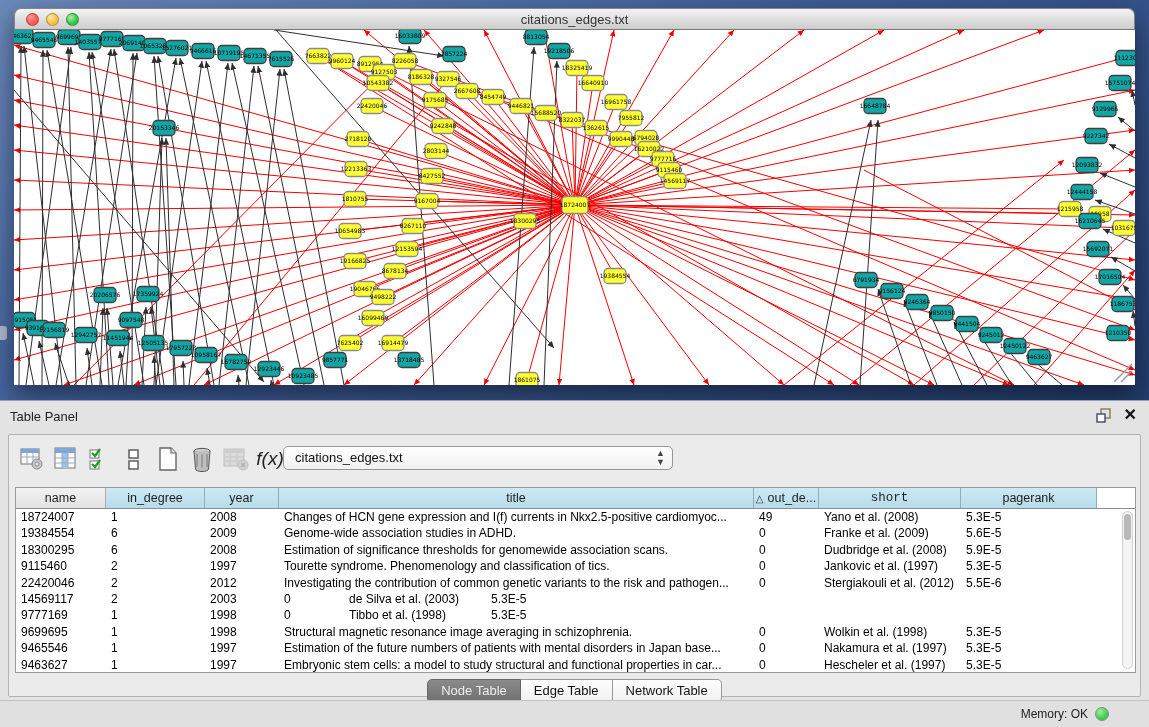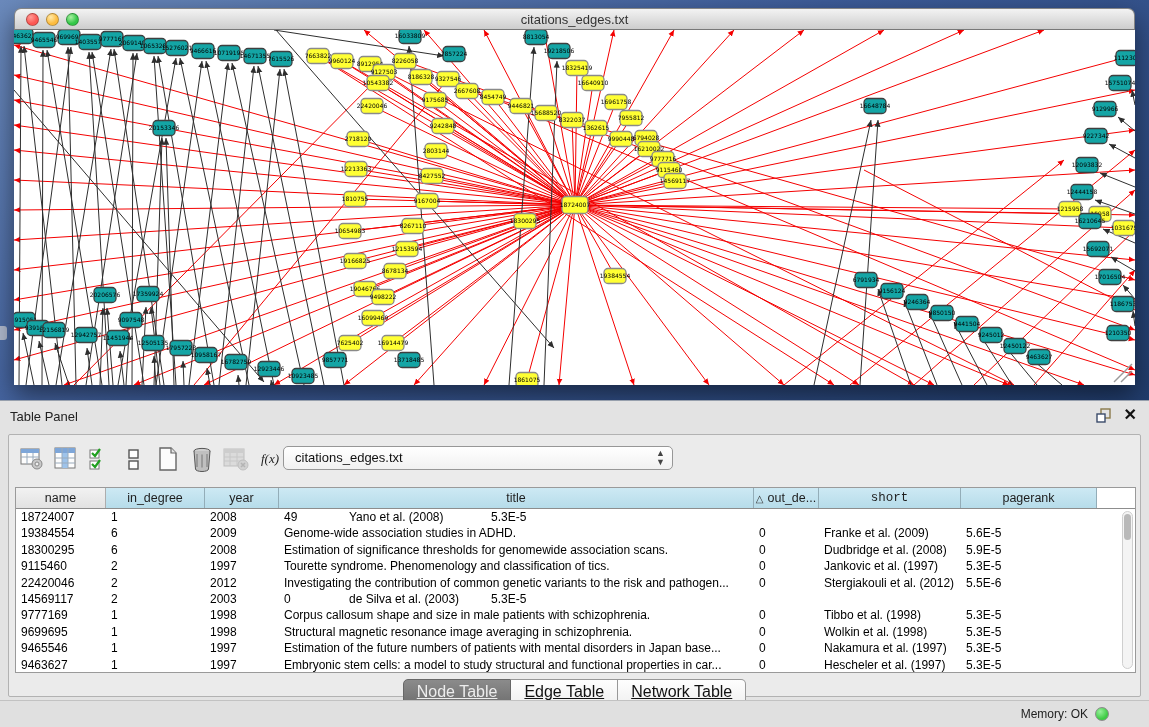--- a/index.html
+++ b/index.html
@@ -42,21 +42,21 @@
   .tp-header { height:30px; display:flex; align-items:center; padding-left:10px; font-size:13px; color:#222; }
   .tp-hicons { position:absolute; right:12px; top:6px; display:flex; gap:12px; align-items:center; }
   .float-ic svg { display:block; }
   .close-ic { font-size:16px; font-weight:bold; color:#111; line-height:16px; }
   .tp-inner {
     position:absolute; left:8px; top:33px; width:1133px; height:263px;
     background:#ebebeb; border:1px solid #b2b2b2; border-radius:2px;
   }
   .toolbar { position:absolute; left:8px; top:6px; height:36px; display:flex; align-items:center; gap:4px; }
   .tool-btn { width:30px; height:30px; display:flex; align-items:center; justify-content:center; }
-  .fx-label { font-style:italic; font-family:Liberation Serif, serif; font-size:13px; color:#222; padding:0 4px; }
+  .fx-label { font-style:italic; font-family:Liberation Sans, sans-serif; font-size:19px; color:#222; padding:0 4px; }
   .net-select {
     position:absolute; left:274px; top:11px; width:390px; height:24px;
     background:linear-gradient(#ffffff,#f1f1f1); border:1px solid #979797; border-radius:5px;
     font-size:13px; color:#111; line-height:22px; padding-left:11px;
   }
   .sel-arrows { position:absolute; right:7px; top:2px; font-size:9px; color:#444; line-height:9px; text-align:center; }
   .sel-arrows div { height:9px; }
 
   .grid { position:absolute; left:6px; top:52px; width:1121px; height:186px; background:#ffffff; border:1px solid #9a9a9a; overflow:hidden; }
   .ghead { display:flex; height:21px; border-bottom:1px solid #8d8d8d; }
@@ -70,22 +70,22 @@
   .grow { display:flex; height:16.4px; }
   .gcell { font-size:12px; color:#000; padding:1px 0 0 5px; white-space:nowrap; overflow:hidden; flex:none; }
   .vscroll {
     position:absolute; right:2px; top:23px; width:11px; height:158px;
     background:#f4f4f4; border:1px solid #cfcfcf; border-radius:6px;
   }
   .vthumb { position:absolute; left:1px; top:2px; width:7px; height:26px; background:#b9b9b9; border-radius:4px; }
 
   .tabs { position:absolute; left:0; right:0; top:244px; display:flex; justify-content:center; }
   .tab {
-    font-size:16px; padding:3px 13px 4px; background:linear-gradient(#fefefe,#f0f0f0);
-    border:1px solid #989898; border-left-width:0; color:#111;text-decoration:underline;
+    font-size:13px; padding:3px 13px 4px; background:linear-gradient(#fefefe,#f0f0f0);
+    border:1px solid #989898; border-left-width:0; color:#111;
   }
   .tab.first { border-left-width:1px; border-radius:5px 0 0 5px; }
   .tab.last  { border-radius:0 5px 5px 0; }
   .tab.sel   { background:linear-gradient(#8b8b8b,#6f6f6f); color:#ededed; border-color:#676767; }
 
   .statusbar {
     position:absolute; left:0; top:700px; width:1149px; height:27px;
     background:#e0e0e0; border-top:1px solid #c2c2c2;
     display:flex; align-items:center; justify-content:flex-end; padding-right:40px; gap:7px;
   }
@@ -596,20 +596,21 @@
           <div class="hcell" style="width: 475px;">title</div>
           <div class="hcell" style="width: 65px;"><span class="sortg">△</span>out_de...</div>
           <div class="hcell" style="width: 142px; font-family: Liberation Mono, monospace;">short</div>
           <div class="hcell" style="width: 136px;">pagerank</div>
         </div>
       <div id="gbody">
           <div class="grow">
             <div class="gcell" style="width: 90px;">18724007</div>
             <div class="gcell" style="width: 99px;">1</div>
             <div class="gcell" style="width: 74px;">2008</div>
+            <div class="gcell" style="width: 475px;">Changes of HCN gene expression and I(f) currents in Nkx2.5-positive cardiomyoc...</div>
             <div class="gcell" style="width: 65px;">49</div>
             <div class="gcell" style="width: 142px;">Yano et al. (2008)</div>
             <div class="gcell" style="width: 136px;">5.3E-5</div>
           </div>
           <div class="grow">
             <div class="gcell" style="width: 90px;">19384554</div>
             <div class="gcell" style="width: 99px;">6</div>
             <div class="gcell" style="width: 74px;">2009</div>
             <div class="gcell" style="width: 475px;">Genome-wide association studies in ADHD.</div>
             <div class="gcell" style="width: 65px;">0</div>
@@ -648,21 +649,20 @@
             <div class="gcell" style="width: 99px;">2</div>
             <div class="gcell" style="width: 74px;">2003</div>
             <div class="gcell" style="width: 65px;">0</div>
             <div class="gcell" style="width: 142px;">de Silva et al. (2003)</div>
             <div class="gcell" style="width: 136px;">5.3E-5</div>
           </div>
           <div class="grow">
             <div class="gcell" style="width: 90px;">9777169</div>
             <div class="gcell" style="width: 99px;">1</div>
             <div class="gcell" style="width: 74px;">1998</div>
-            <div class="gcell" style="width: 475px;">Corpus callosum shape and size in male patients with schizophrenia.</div>
             <div class="gcell" style="width: 65px;">0</div>
             <div class="gcell" style="width: 142px;">Tibbo et al. (1998)</div>
             <div class="gcell" style="width: 136px;">5.3E-5</div>
           </div>
           <div class="grow">
             <div class="gcell" style="width: 90px;">9699695</div>
             <div class="gcell" style="width: 99px;">1</div>
             <div class="gcell" style="width: 74px;">1998</div>
             <div class="gcell" style="width: 475px;">Structural magnetic resonance image averaging in schizophrenia.</div>
             <div class="gcell" style="width: 65px;">0</div>

